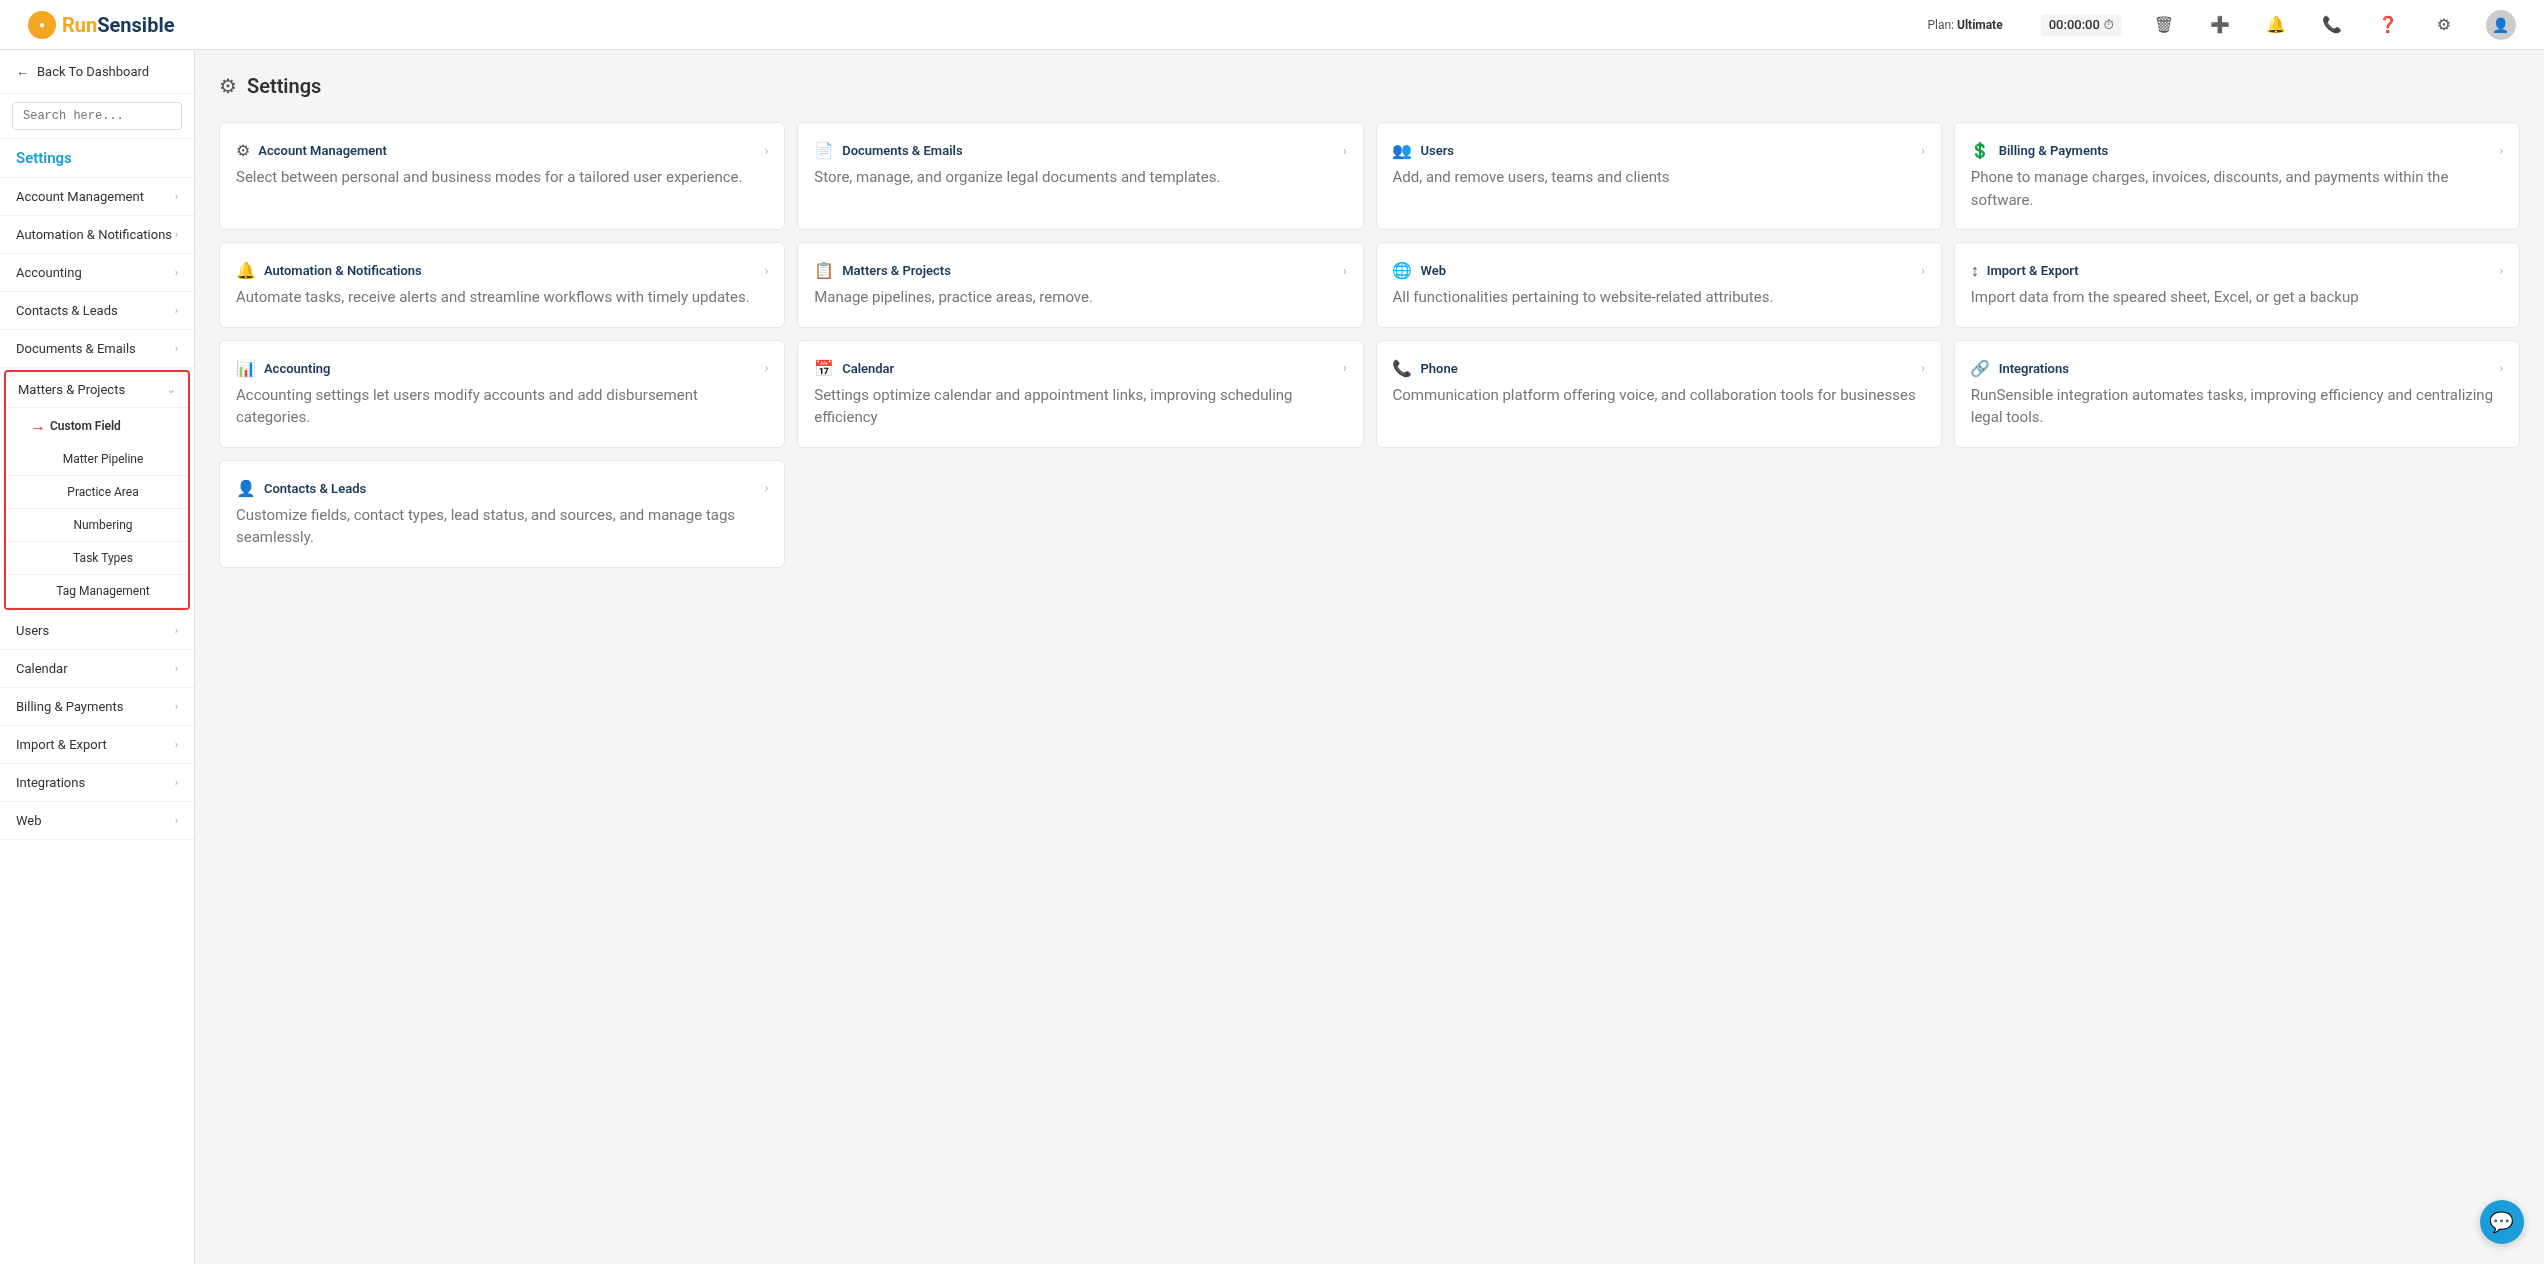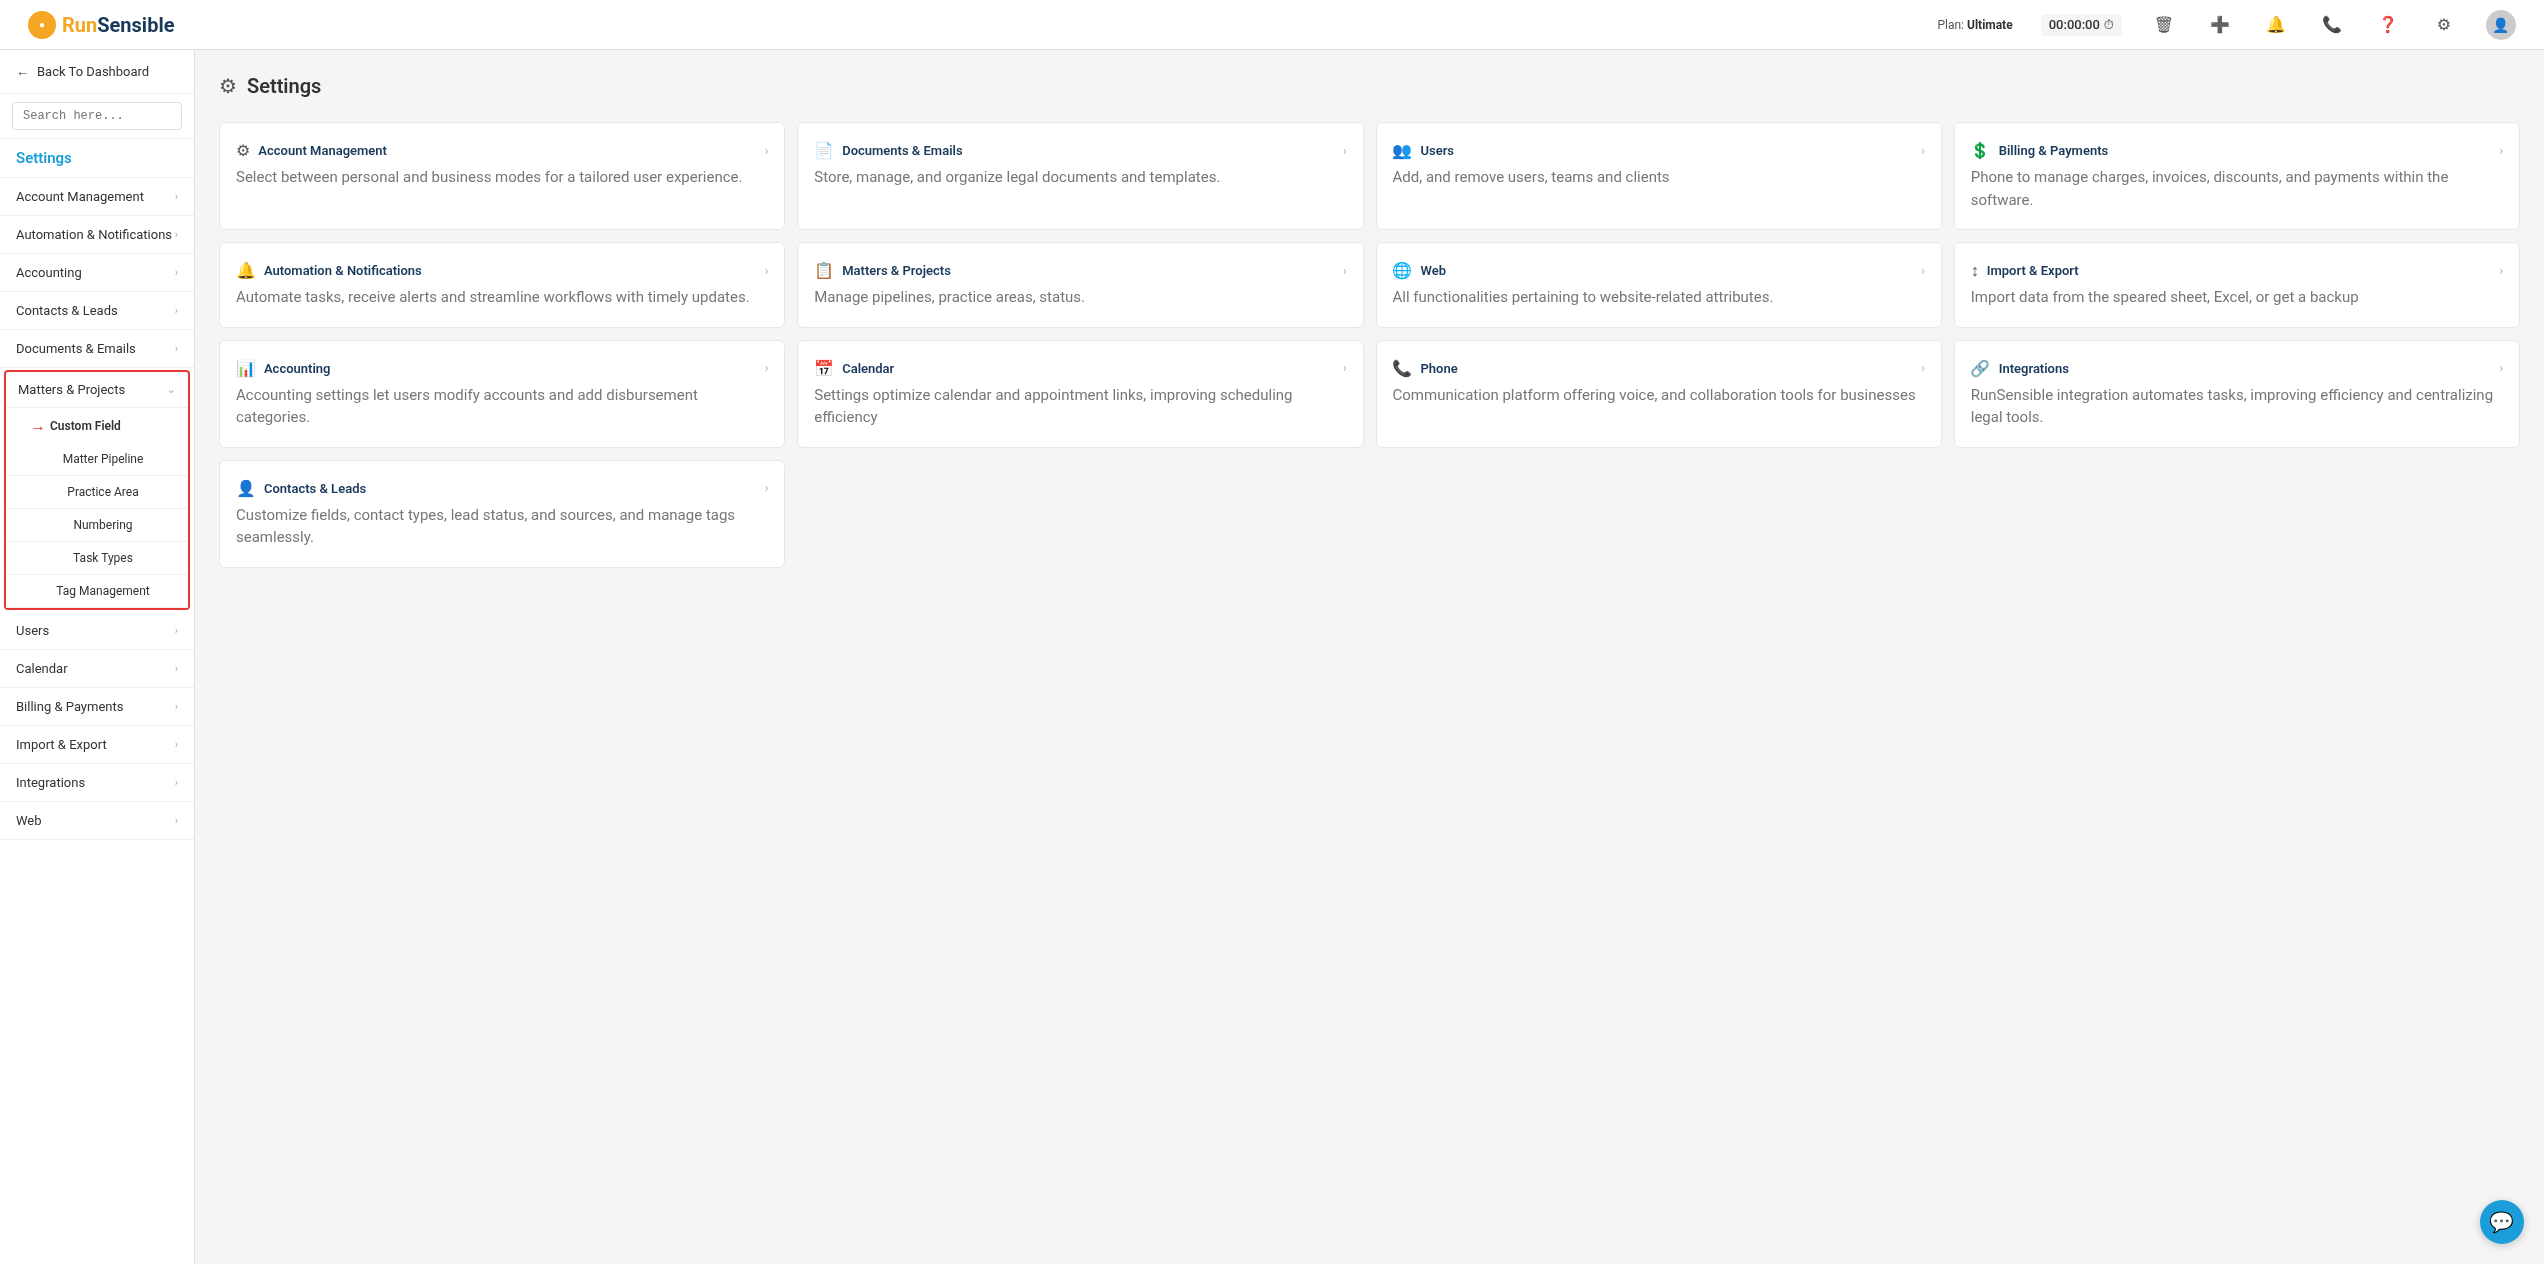--- a/index.html
+++ b/index.html
@@ -12,21 +12,21 @@
       border-bottom: 1px solid #e0e0e0; position: fixed; top: 0; left: 0; right: 0; z-index: 100;
     }
     .navbar-logo { display: flex; align-items: center; gap: 6px; font-size: 20px; font-weight: 700; }
     .logo-icon { width: 28px; height: 28px; background: #f5a623; border-radius: 50%; display: flex; align-items: center; justify-content: center; }
     .logo-icon::before { content: '●'; color: white; font-size: 10px; }
     .logo-text-run { color: #f5a623; }
     .logo-text-sensible { color: #1a3a5c; }
     .navbar-right { display: flex; align-items: center; gap: 28px; }
     .plan-label { font-size: 12px; color: #555; }
     .plan-label strong { color: #333; }
-    .timer { font-size: 13px; font-weight: 500; color: #333; background: #f5f5f5; padding: 3px 8px; border-radius: 4px; display: flex; align-items: center; gap: 4px; }
+    .timer { font-size: 13px; font-weight: 500; color: #333; background: #f5f5f5; padding: 3px 8px; border-radius: 4px; display: flex; align-items: center; gap: 4px; margin-left: 10px; }
     .nav-icon { width: 28px; height: 28px; display: flex; align-items: center; justify-content: center; color: #555; font-size: 16px; cursor: pointer; border-radius: 50%; }
     .avatar { width: 30px; height: 30px; border-radius: 50%; background: #ccc; overflow: hidden; display: flex; align-items: center; justify-content: center; font-size: 14px; }
 
     
     .layout { display: flex; margin-top: 50px; height: calc(100vh - 50px); }
 
     
     .sidebar {
       width: 195px; min-width: 195px; background: #fff;
       border-right: 1px solid #e0e0e0; overflow-y: auto;
@@ -275,21 +275,21 @@
       </div>
 
       <div class="settings-card">
         <div class="card-header">
           <div class="card-title-row">
             <span class="card-icon">📋</span>
             <span class="card-title">Matters &amp; Projects</span>
           </div>
           <span class="card-chevron">›</span>
         </div>
-        <p class="card-desc">Manage pipelines, practice areas, status.</p>
+        <p class="card-desc">Manage pipelines, practice areas, remove.</p>
       </div>
 
       <div class="settings-card">
         <div class="card-header">
           <div class="card-title-row">
             <span class="card-icon">🌐</span>
             <span class="card-title">Web</span>
           </div>
           <span class="card-chevron">›</span>
         </div>

